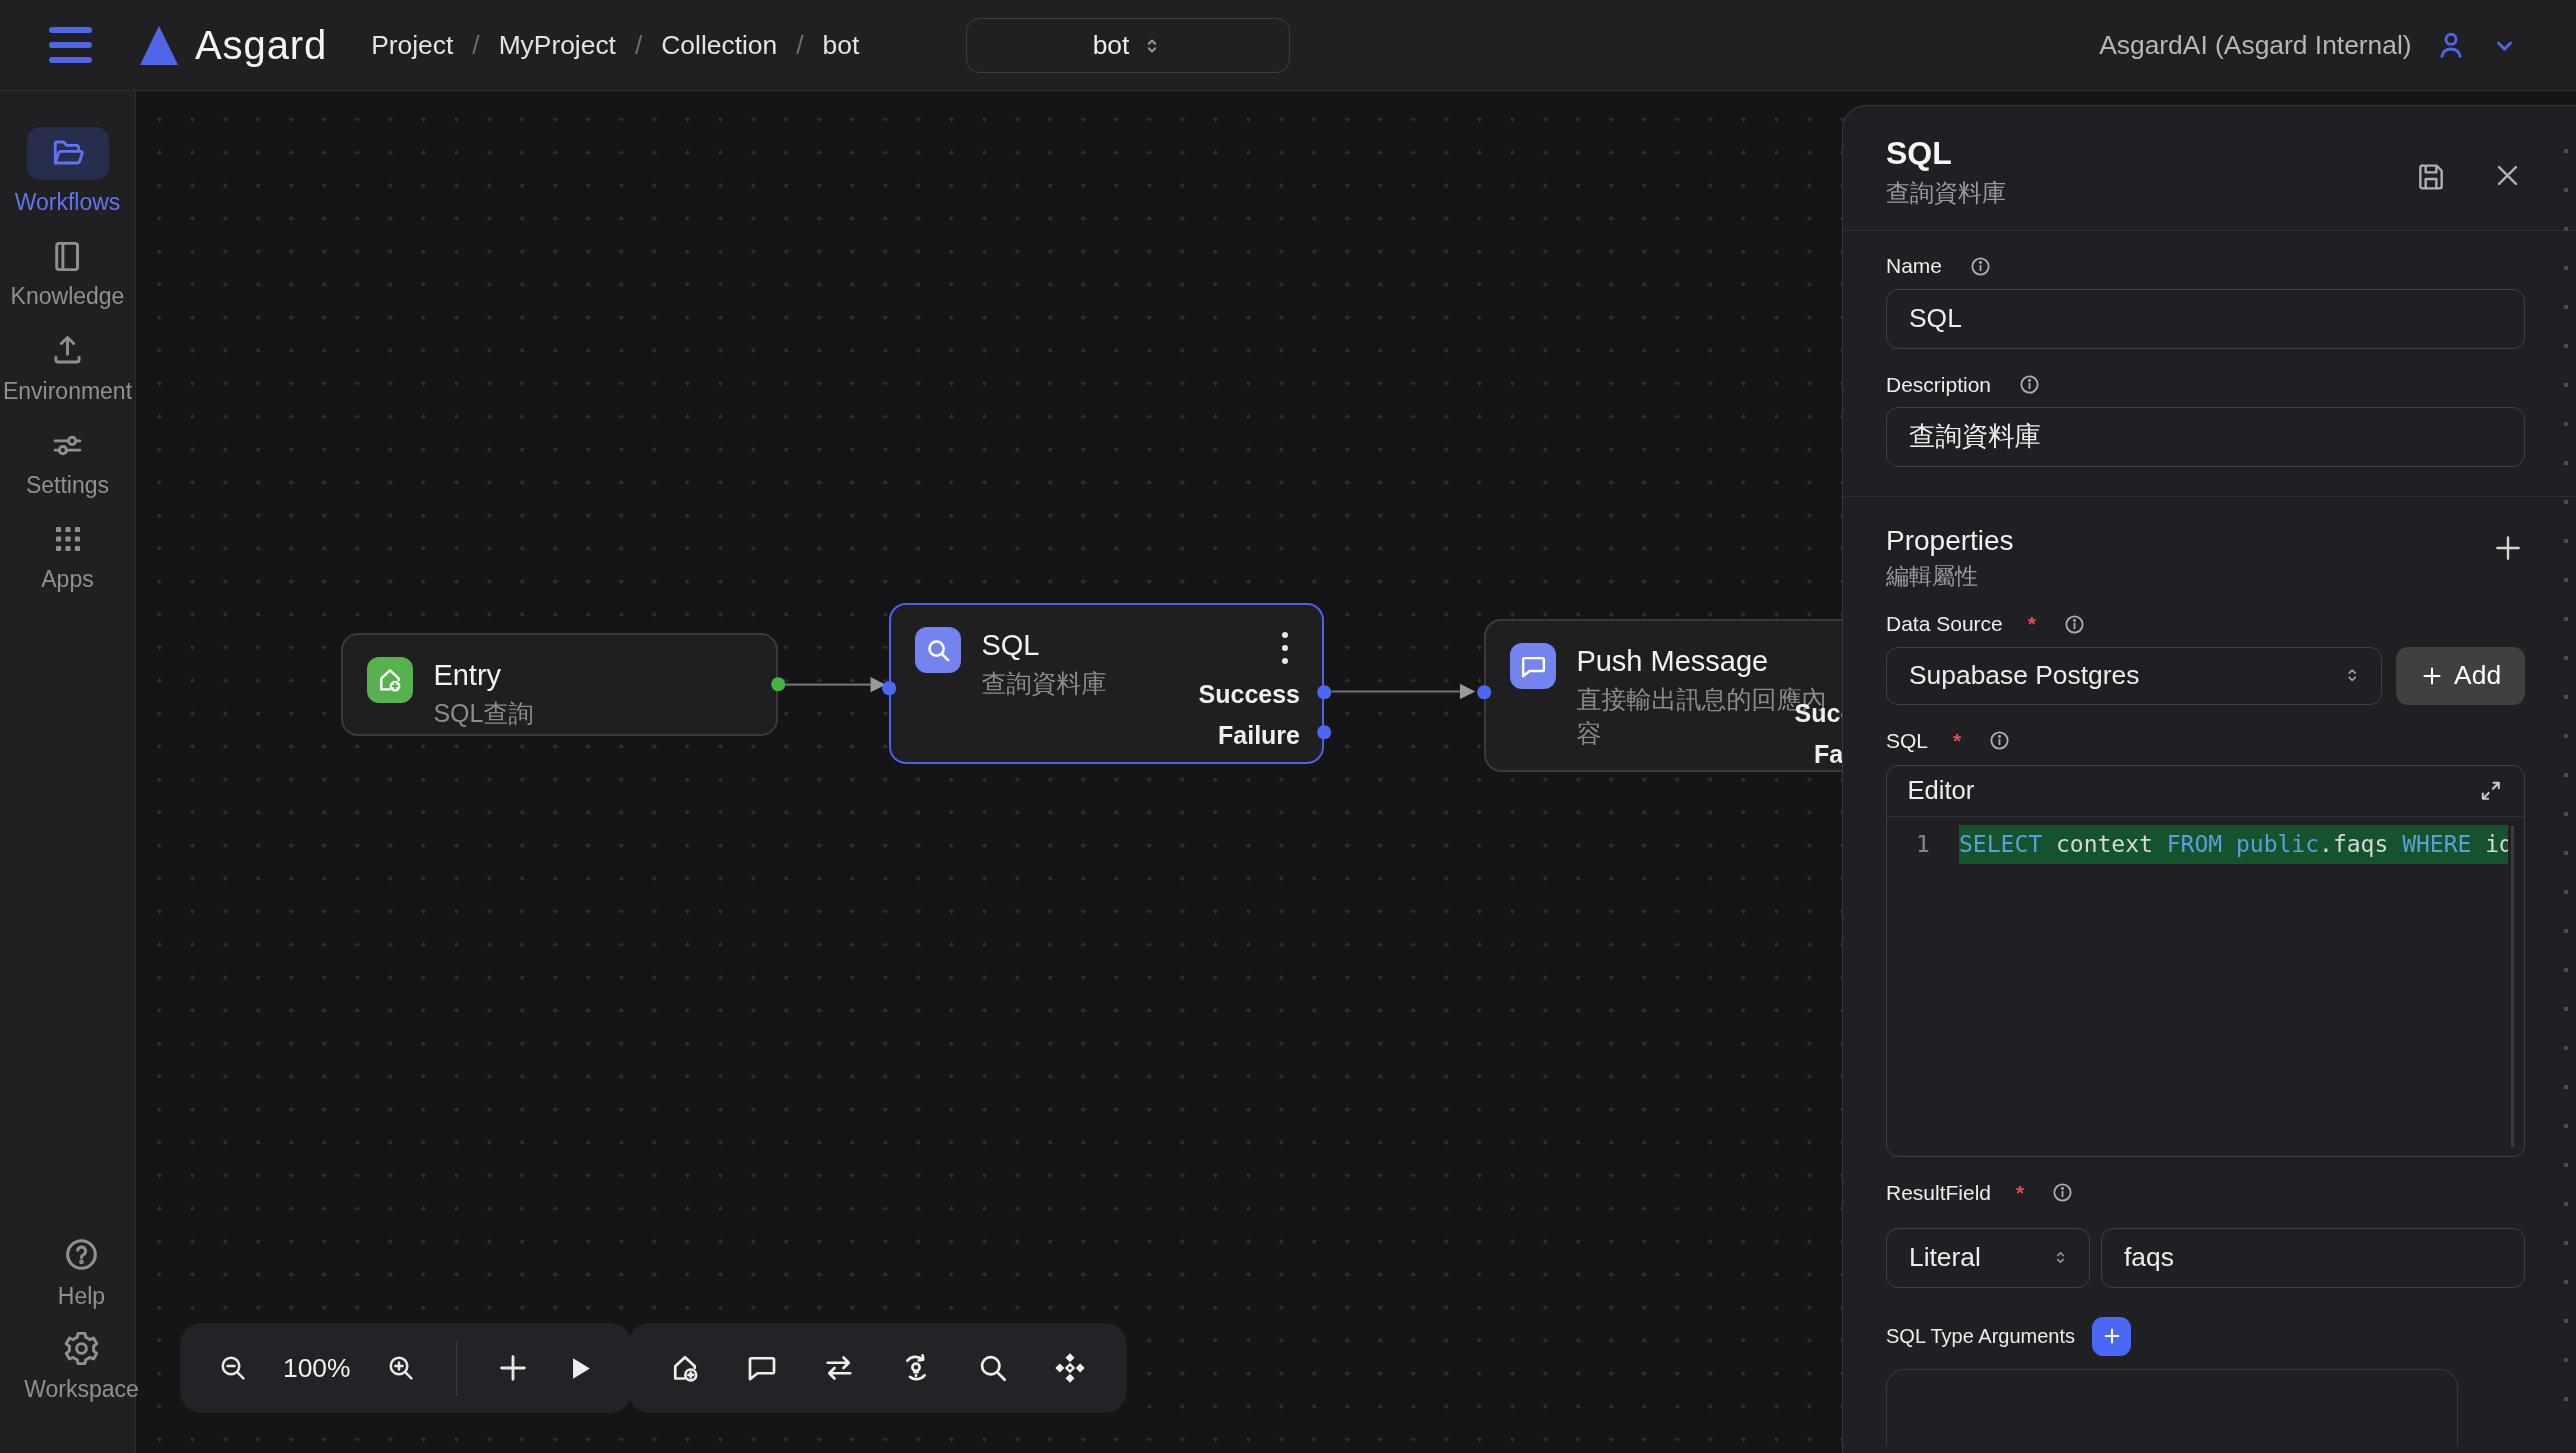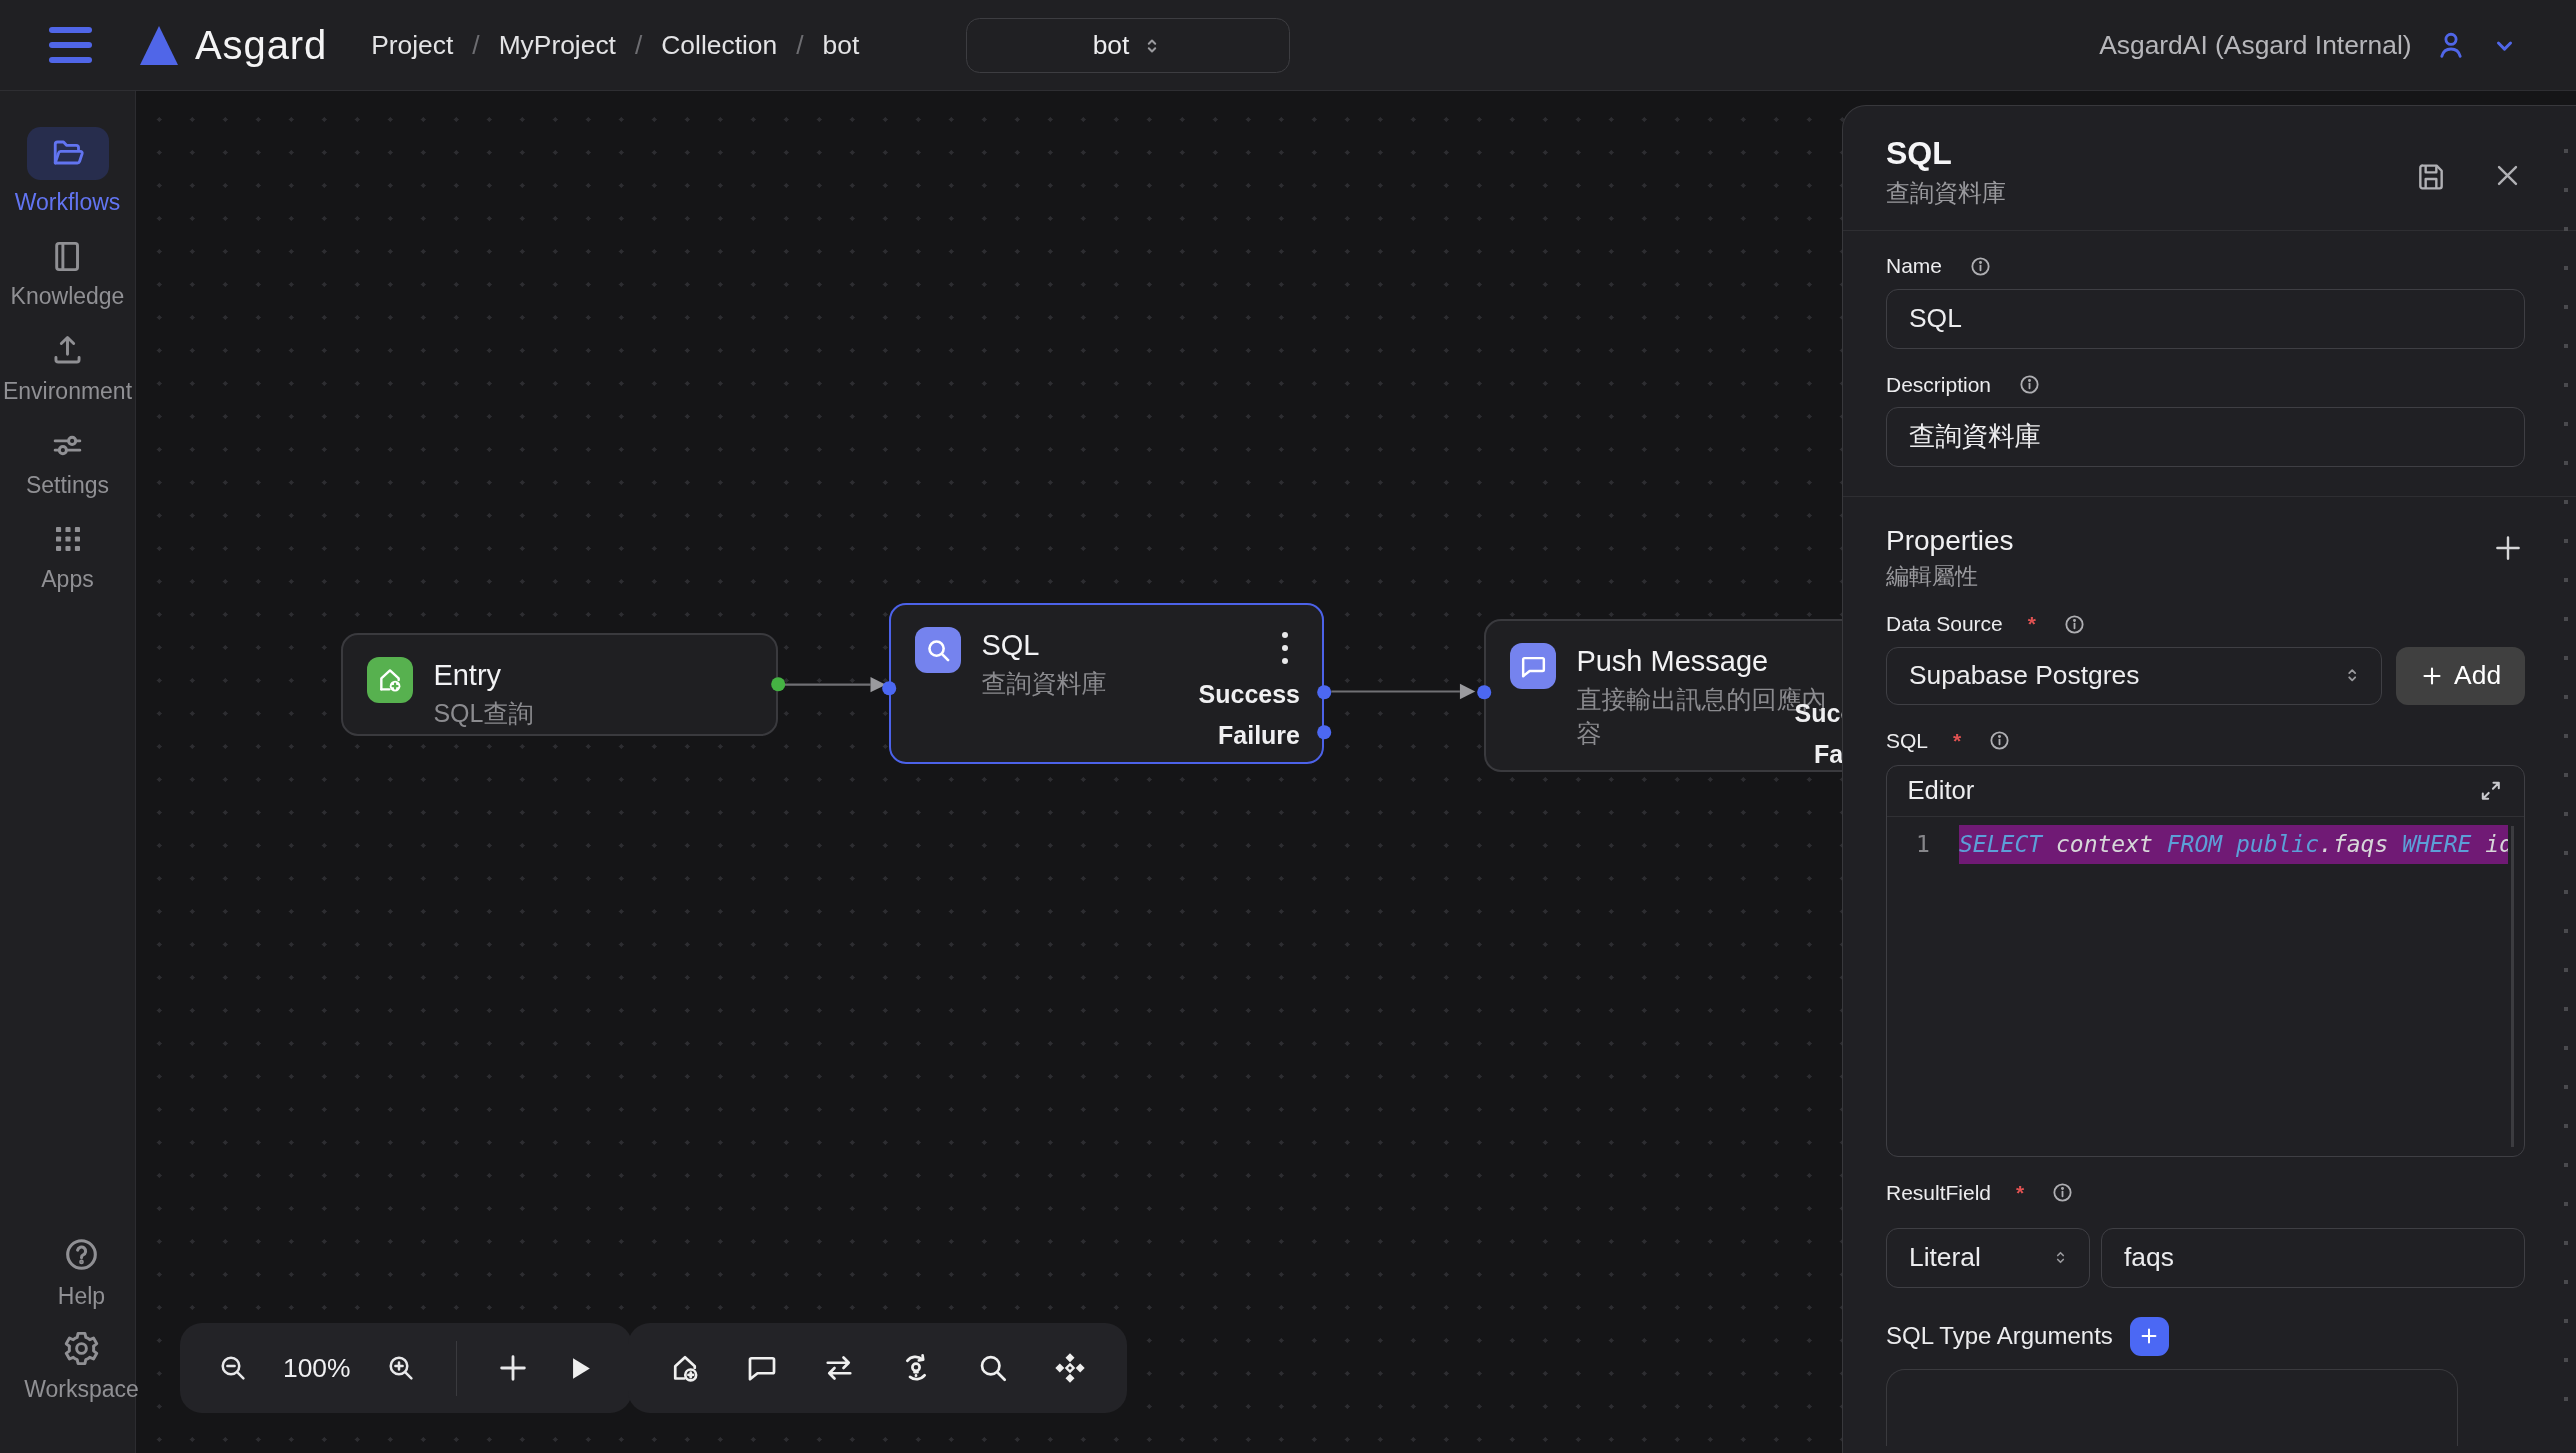--- a/index.html
+++ b/index.html
@@ -90,28 +90,28 @@
   .ds-select { flex:1; }
   .add-btn { width:129px; height:58px; background:#404040; border-radius:12px; border:none; cursor:pointer;
              display:flex; align-items:center; justify-content:center; gap:10.2px; color:#ffffff; font-size:26.4px;
              font-family:"Liberation Sans", sans-serif; }
   .editor { margin-top:12px; border:1.7px solid #3f3f44; border-radius:12px; height:392px; position:relative; overflow:hidden; }
   .editor-head { height:51px; display:flex; align-items:center; padding:0 20.4px; border-bottom:0.9px solid #303034; }
   .editor-title { color:#ededef; font-size:25.6px; }
   .editor-expand { margin-left:auto; color:#c9c9cd; cursor:pointer; }
   .code-row { display:flex; margin-top:8.5px; font-family:"DejaVu Sans Mono", monospace; font-size:23px; }
   .gutter { width:72px; text-align:center; color:#86868a; line-height:39px; }
-  .code-line { background:#701a75; line-height:39px; white-space:pre; flex:1; margin-right:16px; overflow:hidden;font-style:italic; }
+  .code-line { background:#14532d; line-height:39px; white-space:pre; flex:1; margin-right:16px; overflow:hidden; }
   .tok-kw { color:#5c9fd8; } .tok-pl { color:#d7d7d9; }
   .editor-scroll { position:absolute; right:10.2px; top:60px; bottom:8.5px; width:2.6px; background:#3c3c40; }
   .rf-row { display:flex; gap:11px; margin-top:23px; }
   .rf-select { width:204px; height:60px; }
   .rf-input { flex:1; margin-top:0; }
   .sta-row { display:flex; align-items:center; gap:17px; margin-top:29px; }
-  .sta-label { color:#ececee; font-size:24px; }
+  .sta-label { color:#ececee; font-size:20px; }
   .sta-plus { width:39px; height:39px; border-radius:11px; background:#4b68f4; border:none; color:#fff;
               display:flex; align-items:center; justify-content:center; cursor:pointer; }
   .partial-box { margin-top:13.6px; width:572px; height:77px; border:1.7px solid #3a3a3e; border-bottom:none;
                  border-radius:19px 19px 0 0; }
   .panel-scroll { position:absolute; right:8.5px; top:43px; bottom:25.6px; width:3.4px;
                   background:repeating-linear-gradient(to bottom, #4a4a4e 0 4.3px, transparent 4.3px 39px); }
 
   svg { display:block; }
 </style>
 </head>

